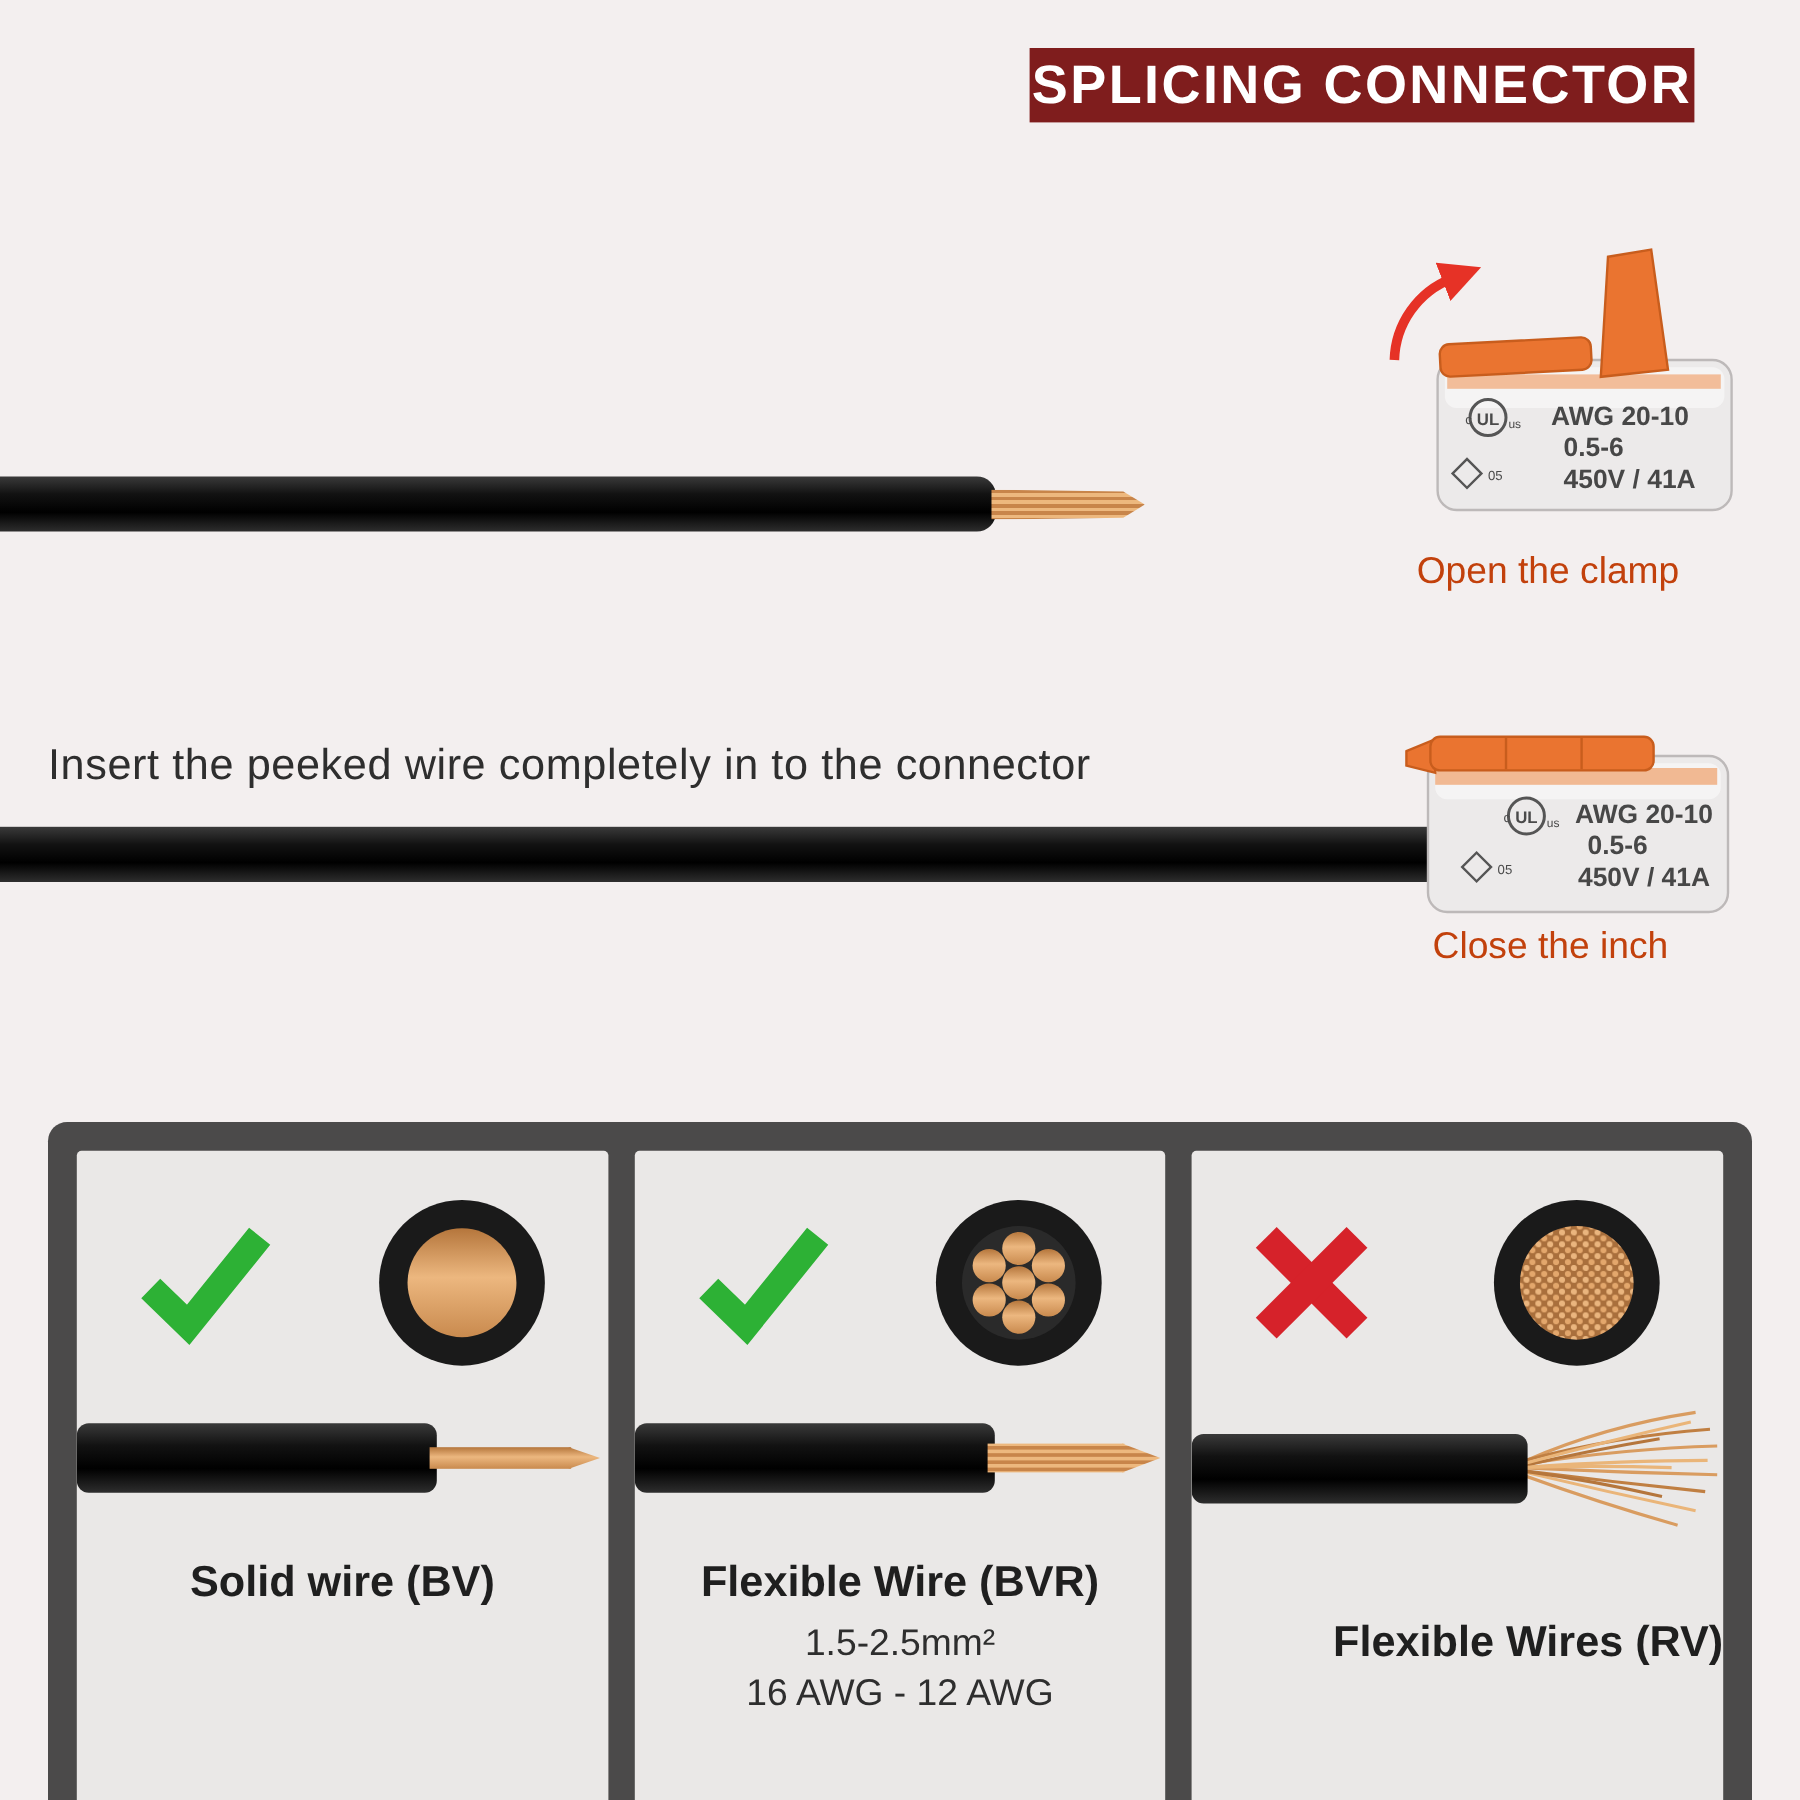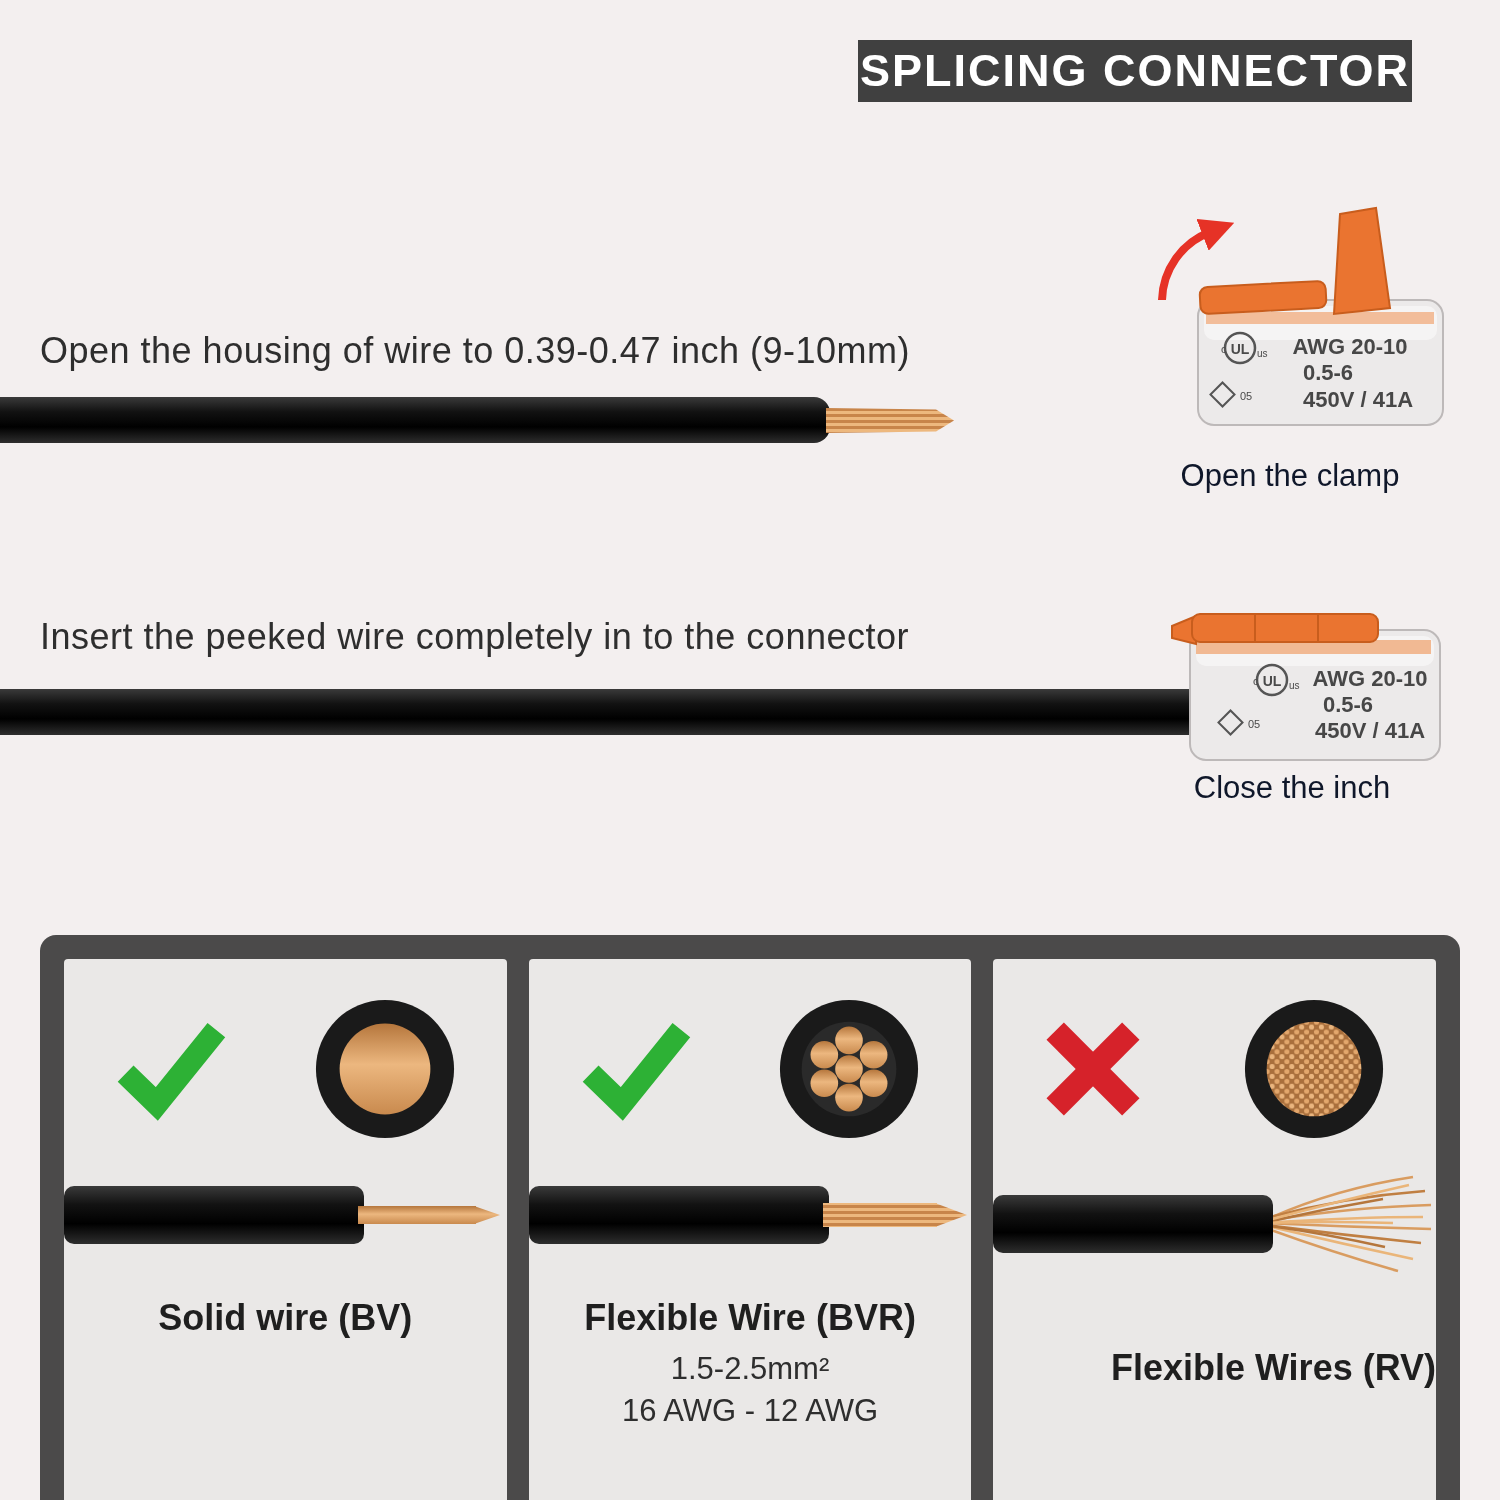--- a/index.html
+++ b/index.html
@@ -9,21 +9,21 @@
     font-family:"Liberation Sans", sans-serif;
     position:relative;
     overflow:hidden;
     color:#2e2e2e;
   }
   .page { position:absolute; inset:0; }
 
   
   .banner {
     position:absolute; left:858px; top:40px; width:554px; height:62px;
-    background:#404040; color:#ffffff;
+    background:#7f1d1d; color:#ffffff;
     display:flex; align-items:center; justify-content:center;
     font-weight:800; font-size:45px; letter-spacing:2px;
   }
 
   
   .instruction {
     position:absolute; left:40px; font-size:36px; letter-spacing:0.5px; color:#2e2e2e;
     white-space:nowrap;
   }
   .instr-1 { top:330px; }
@@ -40,21 +40,21 @@
   .wire1-copper {
     position:absolute; left:826px; top:408px; width:128px; height:25px;
     background:repeating-linear-gradient(to bottom,#c8854a 0 3px,#edb87e 3px 6px);
     clip-path:polygon(0 0,86% 6%,100% 50%,86% 94%,0 100%);
   }
 
   
   .connector1 { position:absolute; left:1128px; top:200px; width:330px; height:255px; }
   .connector2 { position:absolute; left:1130px; top:588px; width:330px; height:185px; }
   .caption {
-    position:absolute; font-size:31px; color:#0f172a; text-align:center; width:340px;
+    position:absolute; font-size:31px; color:#c2410c; text-align:center; width:340px;
   }
   .caption-1 { left:1120px; top:458px; }
   .caption-2 { left:1122px; top:770px; }
   svg text { font-family:"Liberation Sans", sans-serif; }
 
   
   .panel {
     position:absolute; left:40px; top:935px; width:1420px; height:652px;
     background:#4b4a4a; border-radius:16px;
     display:flex; gap:22px; padding:24px;
@@ -105,21 +105,20 @@
     </marker>
   </defs>
 </svg>
 
 <div class="page">
 
   <div class="banner">
     <span>SPLICING CONNECTOR</span>
   </div>
 
-  <div class="instruction instr-1">Open the housing of wire to 0.39-0.47 inch (9-10mm)</div>
   <div class="wire-ins wire1-ins"></div>
   <div class="wire1-copper"></div>
 
   <svg class="connector1" viewBox="0 0 330 255">
 
     <path d="M 34 100 A 75 75 0 0 1 82 32" stroke="#e63226" stroke-width="8" fill="none" marker-end="url(#ah)"></path>
 
     <rect x="70" y="100" width="245" height="125" rx="16" fill="#eceaea" stroke="#bdb9b9" stroke-width="2"></rect>
     <rect x="76" y="106" width="233" height="34" rx="10" fill="#f7f6f6" opacity="0.8"></rect>
     <rect x="78" y="112" width="228" height="12" fill="#f0a06a" opacity="0.65"></rect>

